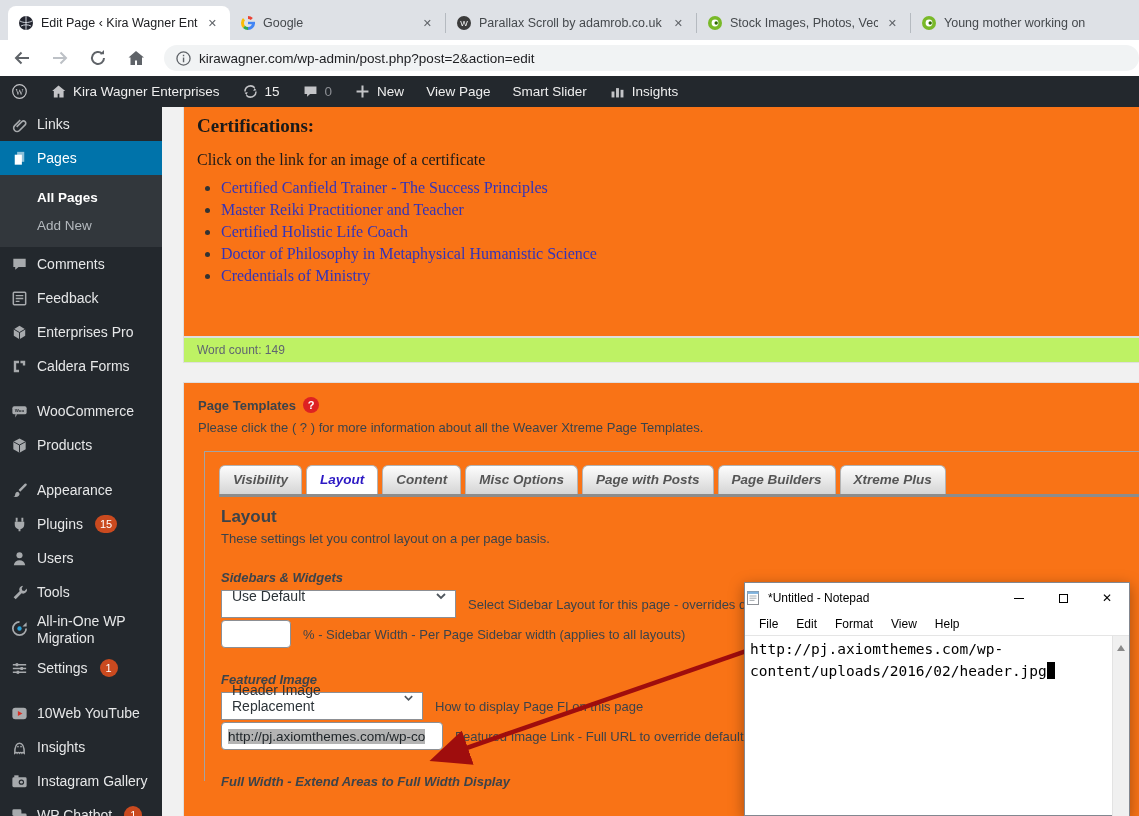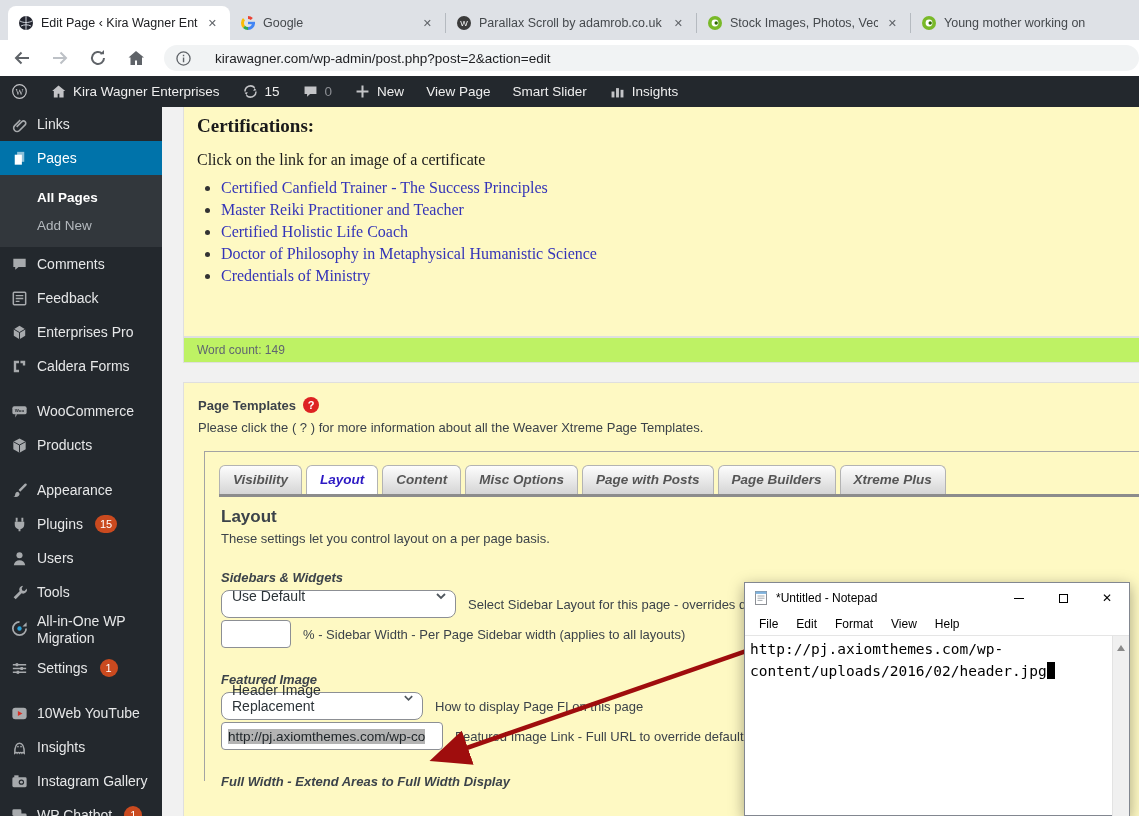--- a/index.html
+++ b/index.html
@@ -18,21 +18,21 @@
   .tab .close { font-size:11px; color:#5f6368; margin-left:auto; padding:2px 3px; }
   .tabdiv { width:1px; height:20px; background:#9aa0a6; margin-bottom:7px; opacity:.6; }
   .fav { width:16px; height:16px; flex:0 0 16px; }
   .t2{width:215px}.t3{width:250px}.t4{width:213px}.t5{width:216px; overflow:hidden}
 
   
   .toolbar { position:absolute; left:0; top:40px; width:1139px; height:36px; background:#fff;
     display:flex; align-items:center; padding-left:10px; }
   .navic { width:24px; height:24px; margin-right:14px; display:flex; align-items:center; justify-content:center; }
   .urlpill { flex:1; height:26px; background:#f1f3f4; border-radius:14px; margin-left:2px;
-    display:flex; align-items:center; padding:0 12px; gap:24px; }
+    display:flex; align-items:center; padding:0 12px; gap:8px; }
   .urltext { font-size:13.5px; color:#202124; }
 
   
   .adminbar { position:absolute; left:0; top:76px; width:1139px; height:31px; background:#23282d;
     display:flex; align-items:center; color:#eeeeee; font-size:13.5px; gap:0; }
   .abitem { display:flex; align-items:center; gap:6px; padding:0 11px; height:31px; white-space:nowrap; }
   .abitem .dim { color:#8c8f94; }
   .abic { width:17px; height:17px; }
 
   
@@ -54,21 +54,21 @@
   .smi.current { color:#fff; font-weight:bold; }
   .msep { height:11px; }
   .badge { background:#ca4a1f; color:#fff; font-size:11px; min-width:18px; height:18px;
     border-radius:9px; display:inline-flex; align-items:center; justify-content:center;
     padding:0 5px; margin-left:4px; }
   .twoline { line-height:17px; padding-top:4px; padding-bottom:4px; height:auto; min-height:34px; align-items:flex-start; }
   .twoline .ic { margin-top:6px; }
 
   
   .content { flex:1; padding-left:21px; overflow:hidden; }
-  .postbox { background:#fef9c3; border:1px solid #dfdfdf; border-top:none; border-right:none; }
+  .postbox { background:#f97316; border:1px solid #dfdfdf; border-top:none; border-right:none; }
 
   .editorbox { height:230px; overflow:hidden; padding:6px 16px 0 13px;
     font-family:"Liberation Serif", serif; color:#1a1a1a; }
   .editorbox h2 { font-size:19px; margin:2px 0 14px 0; font-weight:bold; }
   .editorbox p { font-size:16px; margin:0 0 8px 0; }
   .editorbox ul { margin:0 0 16px 24px; padding:0; }
   .editorbox li { font-size:16px; line-height:22px; color:#333; }
   .editorbox li a { color:#3434b8; text-decoration:none; }
 
   .wordcount { height:26px; background:#bef264; border:1px solid #dfdfdf; border-right:none;
@@ -88,36 +88,36 @@
   .wtabs { display:flex; gap:4px; align-items:flex-end; border-bottom:3px solid #8c8c8c; }
   .wtab { padding:6px 13px 7px 13px; font-size:13.5px; font-weight:bold; font-style:italic;
     color:#555; background:linear-gradient(#fdfdfd,#d5d5d5); border:1px solid #b3b3b3;
     border-bottom:none; border-radius:6px 6px 0 0; white-space:nowrap; }
   .wtab.active { background:#fff; color:#2d19c4; }
 
   .wcontent { padding:10px 2px 0 2px; }
   .wcontent h3 { font-size:17px; color:#3c434a; margin:0 0 4px 0; }
   .slabel { font-weight:bold; font-style:italic; margin-top:24px; color:#3c434a; }
   .frow { display:flex; align-items:center; margin-top:5px; gap:12px; }
-  .sel { height:28px; border:1px solid #8c8f94; border-radius:8px; background:#fff;
+  .sel { height:28px; border:1px solid #8c8f94; border-radius:0; background:#fff;
     display:flex; align-items:center; padding:0 8px 17px 10px; font-size:14px; color:#2c3338;
     justify-content:space-between; }
   .sel .chev { width:12px; height:12px; margin-left:10px; }
   .w235{width:235px}.w202{width:202px}
   .mini { width:70px; height:28px; border:1px solid #8c8f94; border-radius:4px; background:#fff; }
   .urlinput { width:222px; height:28px; border:1px solid #8c8f94; border-radius:4px; background:#fff;
     display:flex; align-items:center; padding:0 6px; overflow:hidden; }
   .selected { background:#b3b3b3; color:#1d2327; font-size:13.5px; white-space:nowrap; }
   .hint { font-size:13px; color:#3c434a; white-space:nowrap; overflow:hidden; }
   .fullwidth { margin-top:24px; }
 
   
   .notepad { position:absolute; left:744px; top:582px; width:386px; height:234px; background:#fff;
     border:1px solid #828790; box-shadow:0 4px 14px rgba(0,0,0,.35); z-index:40; }
-  .np-title { height:30px; display:flex; align-items:center; padding-left:8px; gap:7px; font-size:12px; color:#000; }
+  .np-title { height:30px; display:flex; align-items:center; gap:7px; font-size:12px; color:#000; }
   .np-controls { margin-left:auto; display:flex; height:30px; }
   .np-btn { width:44px; display:flex; align-items:center; justify-content:center; font-size:12px; color:#000; }
   .np-min span { display:block; width:10px; border-top:1px solid #000; }
   .np-max span { display:block; width:9px; height:9px; border:1px solid #000; }
   .np-menu { height:22px; display:flex; align-items:center; padding-left:5px; font-size:12px; color:#000; }
   .np-menu span { padding:0 9px; }
   .np-body { position:relative; height:181px; border-top:1px solid #e5e5e5; }
   .np-text { font-family:"DejaVu Sans Mono", monospace; font-size:14.5px; line-height:22px;
     color:#000; padding:2px 20px 0 5px; white-space:nowrap; }
   .cursor { display:inline-block; width:8px; height:17px; background:#000; vertical-align:text-bottom; }

